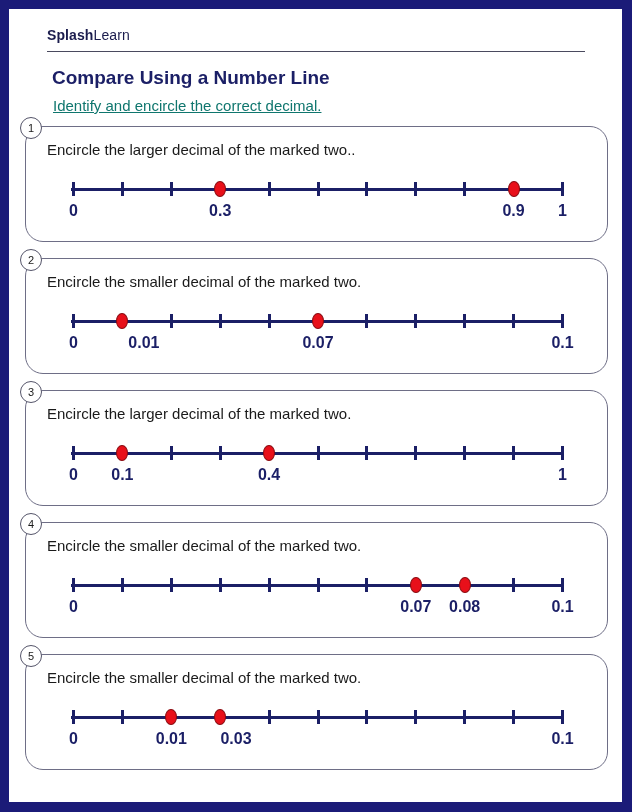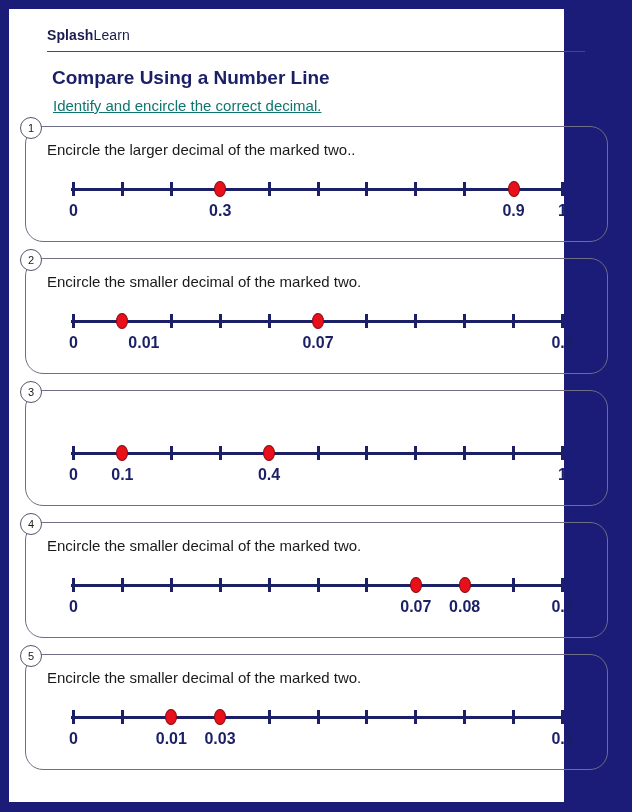--- a/index.html
+++ b/index.html
@@ -5,21 +5,21 @@
     * { box-sizing: border-box; margin: 0; padding: 0; }
     html, body { width: 632px; height: 812px; overflow: hidden; }
     body {
       background: #1b1b78;
       font-family: "Liberation Sans", "DejaVu Sans", sans-serif;
       position: relative;
     }
     .page {
       position: absolute;
       left: 9px; top: 9px;
-      width: 555px; height: 793px;
+      width: 613px; height: 793px;
       background: #ffffff;
     }
     .logo {
       position: absolute;
       left: 38px; top: 18px;
       font-size: 14px;
       color: #1b1c4d;
       letter-spacing: 0.1px;
     }
     .logo .bold { font-weight: bold; }
@@ -151,20 +151,21 @@
           <div class="tick" style="left: 486.1px; top: 55px;"></div>
           <div class="tick" style="left: 535px; top: 55px;"></div>
           <div class="label" style="left: 47.5px; top: 75px;">0</div>
           <div class="label" style="left: 96.4px; top: 75px; padding-left: 43px;">0.01</div>
           <div class="label" style="left: 292px; top: 75px;">0.07</div>
           <div class="label" style="left: 536.5px; top: 75px;">0.1</div>
         </div>
       </div>
       <div class="panel" style="top: 381px;">
         <div class="badge">3</div>
+        <div class="prompt">Encircle the larger decimal of the marked two.</div>
         <div class="nl">
           <div class="nl-line" style="top: 60.5px; width: 492px;"></div>
           <div class="tick" style="left: 46px; top: 55px;"></div>
           <div class="dot" style="left: 90.4px; top: 54px;"></div>
           <div class="tick" style="left: 143.8px; top: 55px;"></div>
           <div class="tick" style="left: 192.7px; top: 55px;"></div>
           <div class="dot" style="left: 237.1px; top: 54px;"></div>
           <div class="tick" style="left: 290.5px; top: 55px;"></div>
           <div class="tick" style="left: 339.4px; top: 55px;"></div>
           <div class="tick" style="left: 388.3px; top: 55px;"></div>
@@ -210,18 +211,18 @@
           <div class="dot" style="left: 188.2px; top: 54px;"></div>
           <div class="tick" style="left: 241.6px; top: 55px;"></div>
           <div class="tick" style="left: 290.5px; top: 55px;"></div>
           <div class="tick" style="left: 339.4px; top: 55px;"></div>
           <div class="tick" style="left: 388.3px; top: 55px;"></div>
           <div class="tick" style="left: 437.2px; top: 55px;"></div>
           <div class="tick" style="left: 486.1px; top: 55px;"></div>
           <div class="tick" style="left: 535px; top: 55px;"></div>
           <div class="label" style="left: 47.5px; top: 75px;">0</div>
           <div class="label" style="left: 145.3px; top: 75px;">0.01</div>
-          <div class="label" style="left: 194px; top: 75px;">0.03</div>
+          <div class="label" style="left: 210px; top: 75px;">0.03</div>
           <div class="label" style="left: 536.5px; top: 75px;">0.1</div>
         </div>
       </div>
     </div>
 </div>
 
 </body></html>

